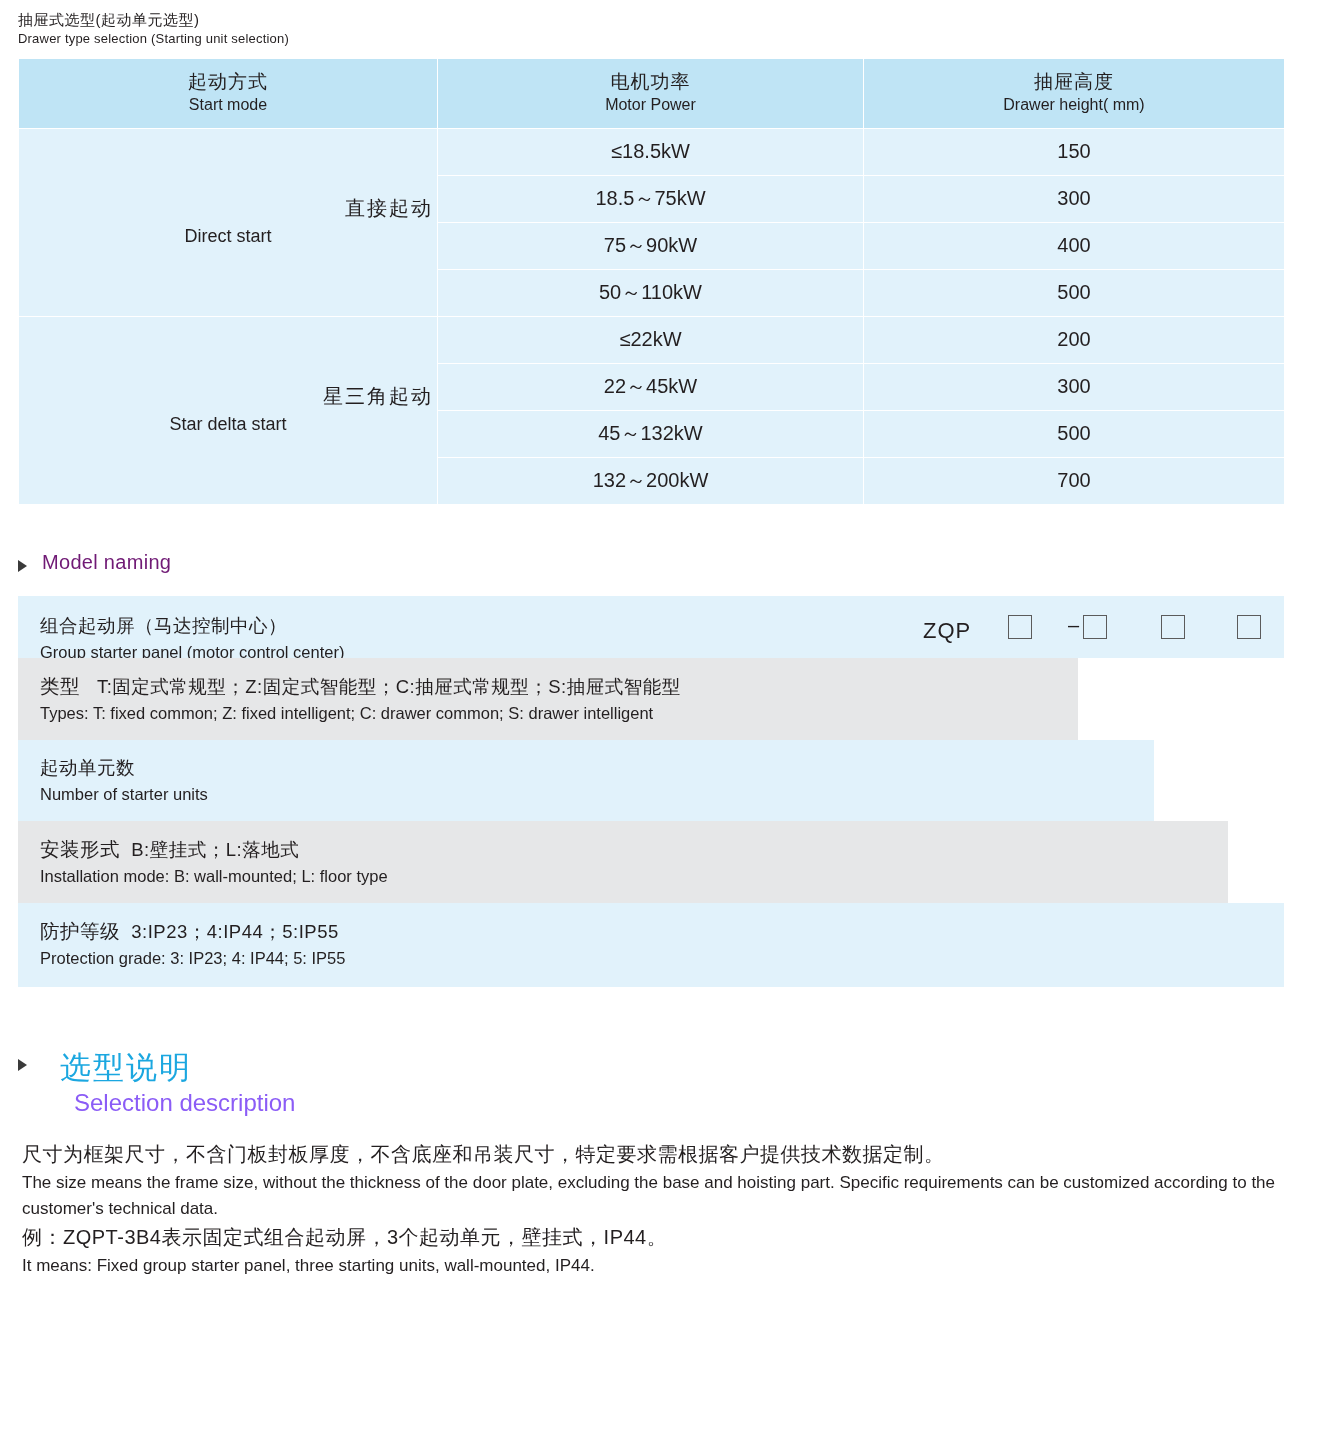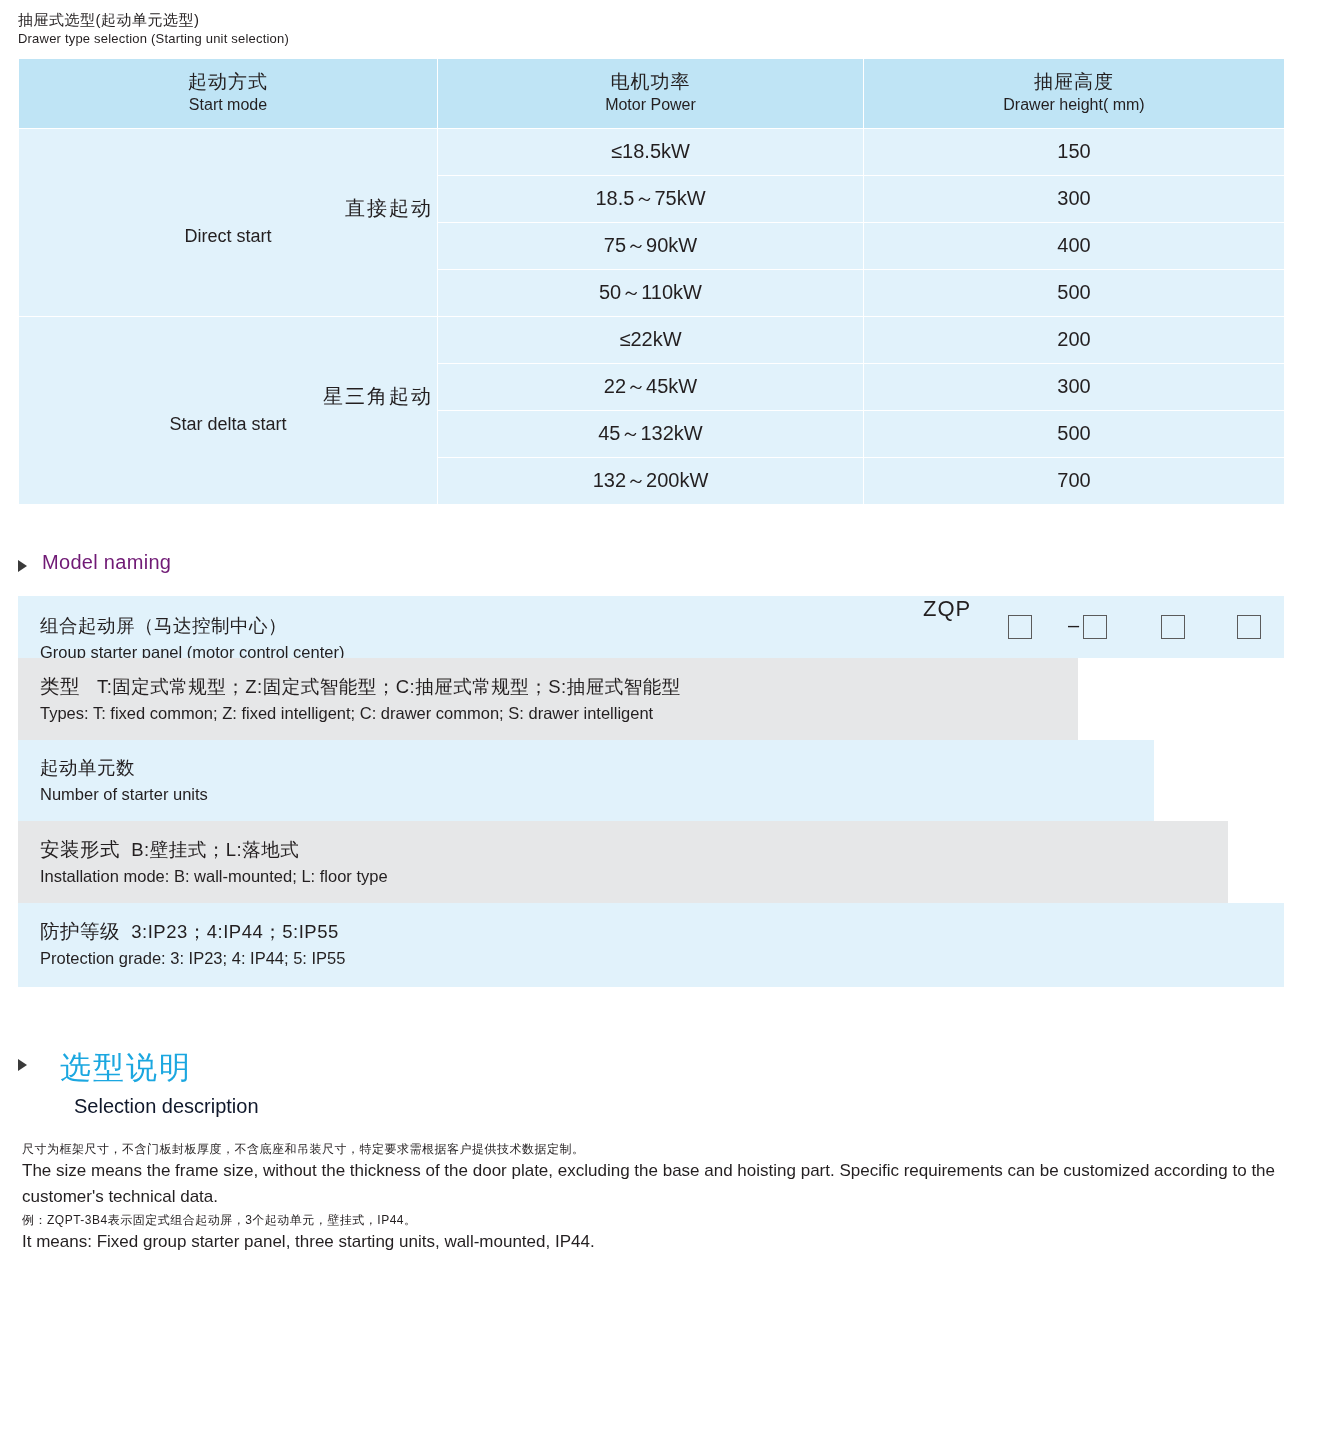--- a/index.html
+++ b/index.html
@@ -154,21 +154,21 @@
   .notch {
     position: absolute;
     top: 0;
     bottom: 0;
     background: #ffffff;
   }
 
   
   .code {
     position: absolute;
-    top: 0;
+    top: 22px;
     left: 905px;
     font-size: 22px;
     letter-spacing: 1px;
     color: #231f20;
   }
   .boxes {
     position: absolute;
     top: 0;
     left: 990px;
     height: 62px;
@@ -206,36 +206,35 @@
     border-top: 6px solid transparent;
     border-bottom: 6px solid transparent;
   }
   .section-head2 .title-cn {
     font-size: 31px;
     color: #1ba7e0;
     letter-spacing: 2px;
     margin-left: 20px;
   }
   .section-head2 .title-en {
-    font-size: 20px;
-    color: #0f172a;
-    margin-top: 6px;
+    font-size: 24px;
+    color: #8b5cf6;
     margin-left: 34px;
   }
 
   .desc {
     margin: 22px 18px 0 22px;
     width: 1262px;
   }
   .desc p {
     margin: 0;
     line-height: 1.55;
   }
   .desc .cn {
-    font-size: 12px;
+    font-size: 20px;
     color: #231f20;
     letter-spacing: .5px;
   }
   .desc .en {
     font-size: 17px;
     color: #231f20;
   }
 </style>
 </head>
 <body>

